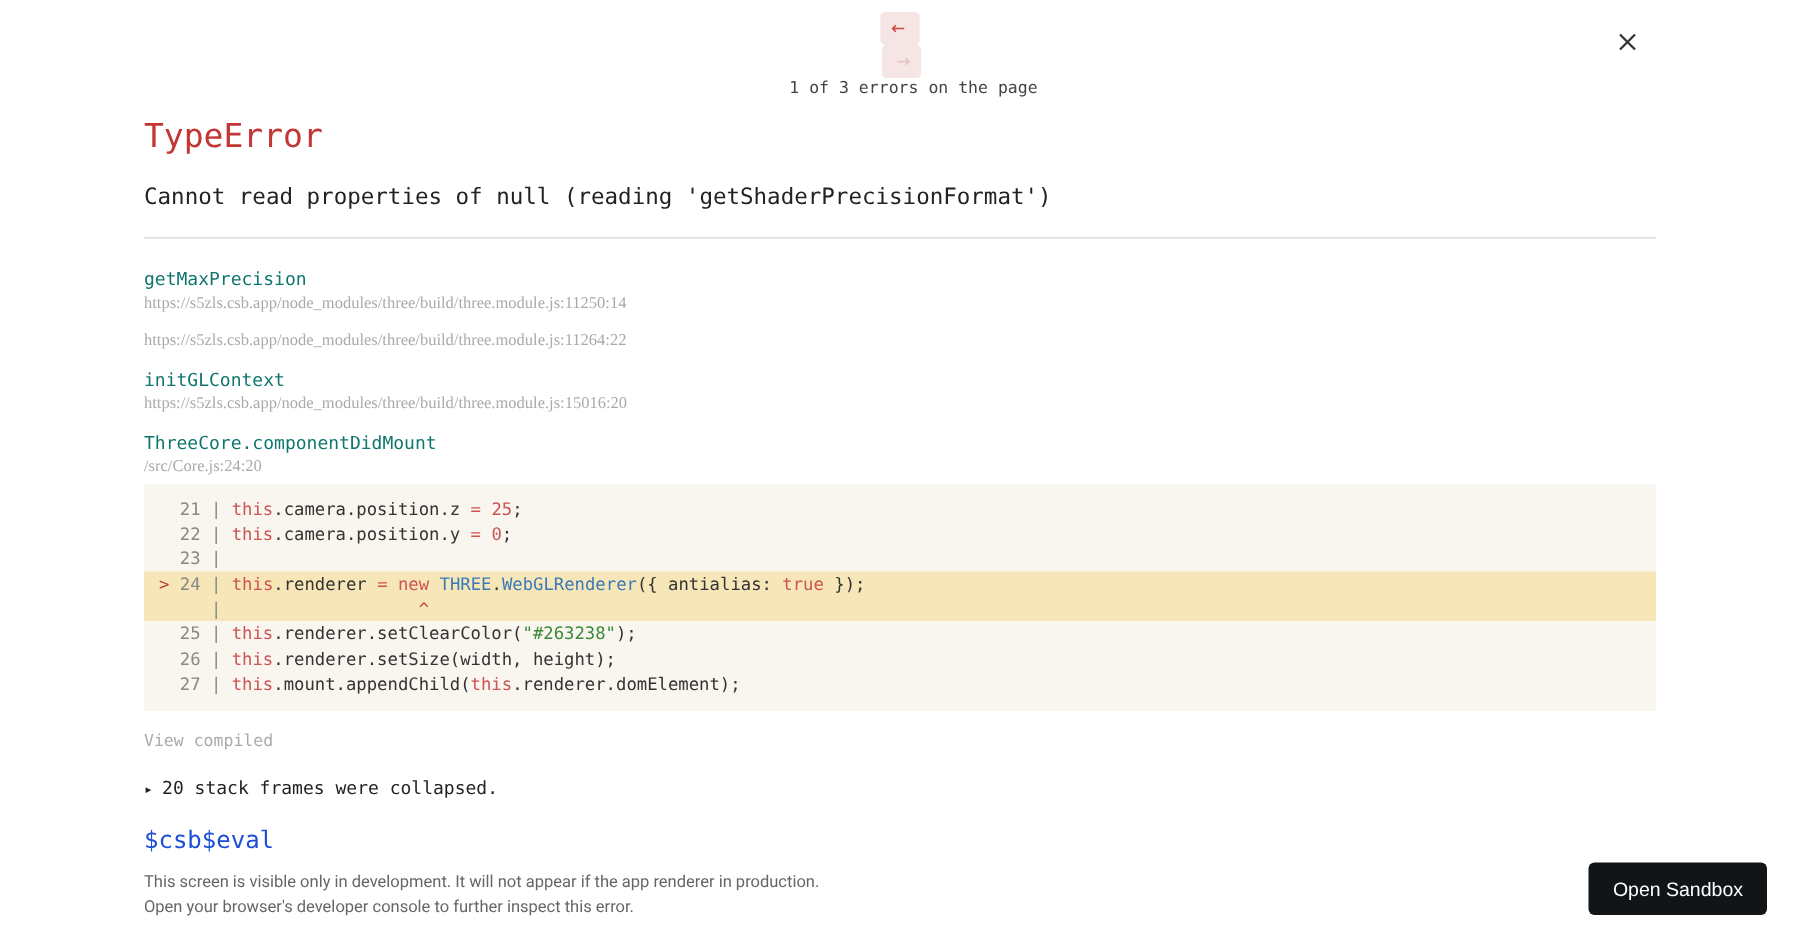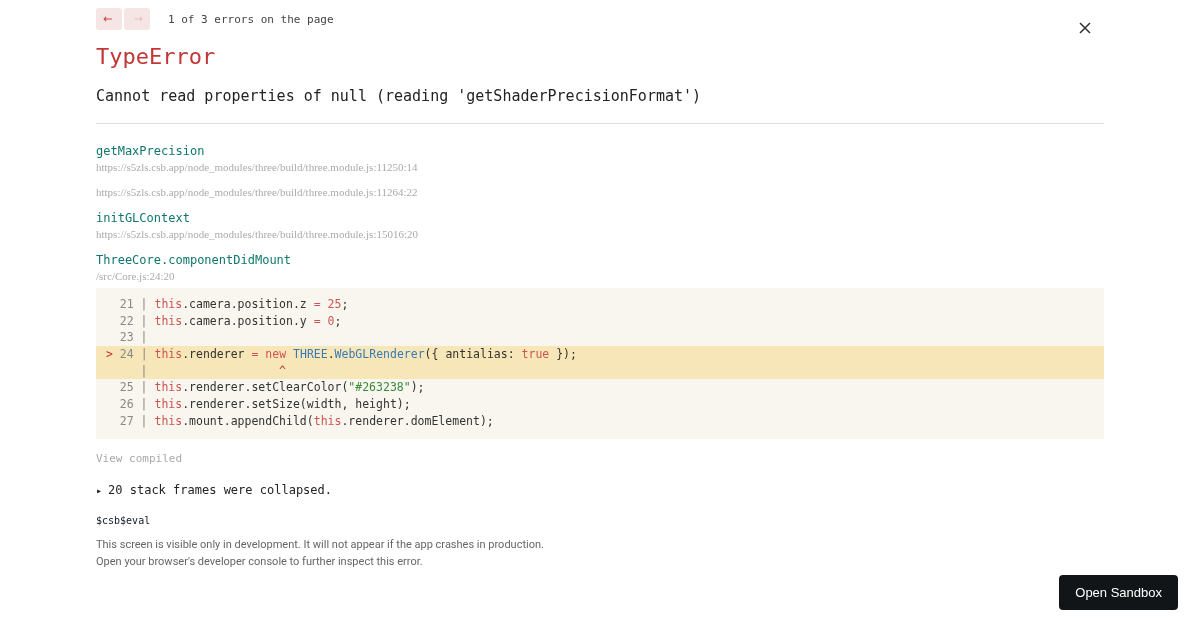--- a/index.html
+++ b/index.html
@@ -14,20 +14,21 @@
 .container {
   padding: 8px 0 0 0;
   margin: 0 auto;
   width: 1008px;
 }
 .nav-row {
   display: flex;
   align-items: center;
   gap: 0;
   margin-bottom: 14px;
+  flex-direction: column;
 }
 .nav-btn {
   width: 26px;
   height: 22px;
   background: #f5e5e5;
   border: none;
   border-radius: 3px;
   display: flex;
   align-items: center;
   justify-content: center;
@@ -114,22 +115,22 @@
   font-size: 12px;
   color: #222;
   margin-top: 18px;
 }
 .collapsed::before {
   content: "▸ ";
   font-size: 10px;
 }
 .bottom-frame {
   font-family: Menlo, Consolas, monospace;
-  font-size: 10px;
-  color: #0f172a;
+  font-size: 16px;
+  color: #1d4ed8;
   margin-top: 18px;
 }
 .footer-note {
   font-size: 11px;
   color: #666;
   margin-top: 10px;
   line-height: 1.55;
 }
 .open-sandbox {
   position: absolute;
@@ -191,21 +192,21 @@
       </div>
     </div>
 
   <div class="view-compiled">View compiled</div>
 
   <div class="collapsed">20 stack frames were collapsed.</div>
 
   <div class="bottom-frame">$csb$eval</div>
 
   <div class="footer-note">
-    <div>This screen is visible only in development. It will not appear if the app crashes in production.</div>
+    <div>This screen is visible only in development. It will not appear if the app renderer in production.</div>
     <div>Open your browser's developer console to further inspect this error.</div>
 
   </div>
 </div>
 
 <div class="close-btn">
   <svg width="14" height="14" viewBox="0 0 14 14" stroke="#333" stroke-width="1.5">
       <path d="M2 2 L12 12 M12 2 L2 12"></path>
     </svg>
 </div>

